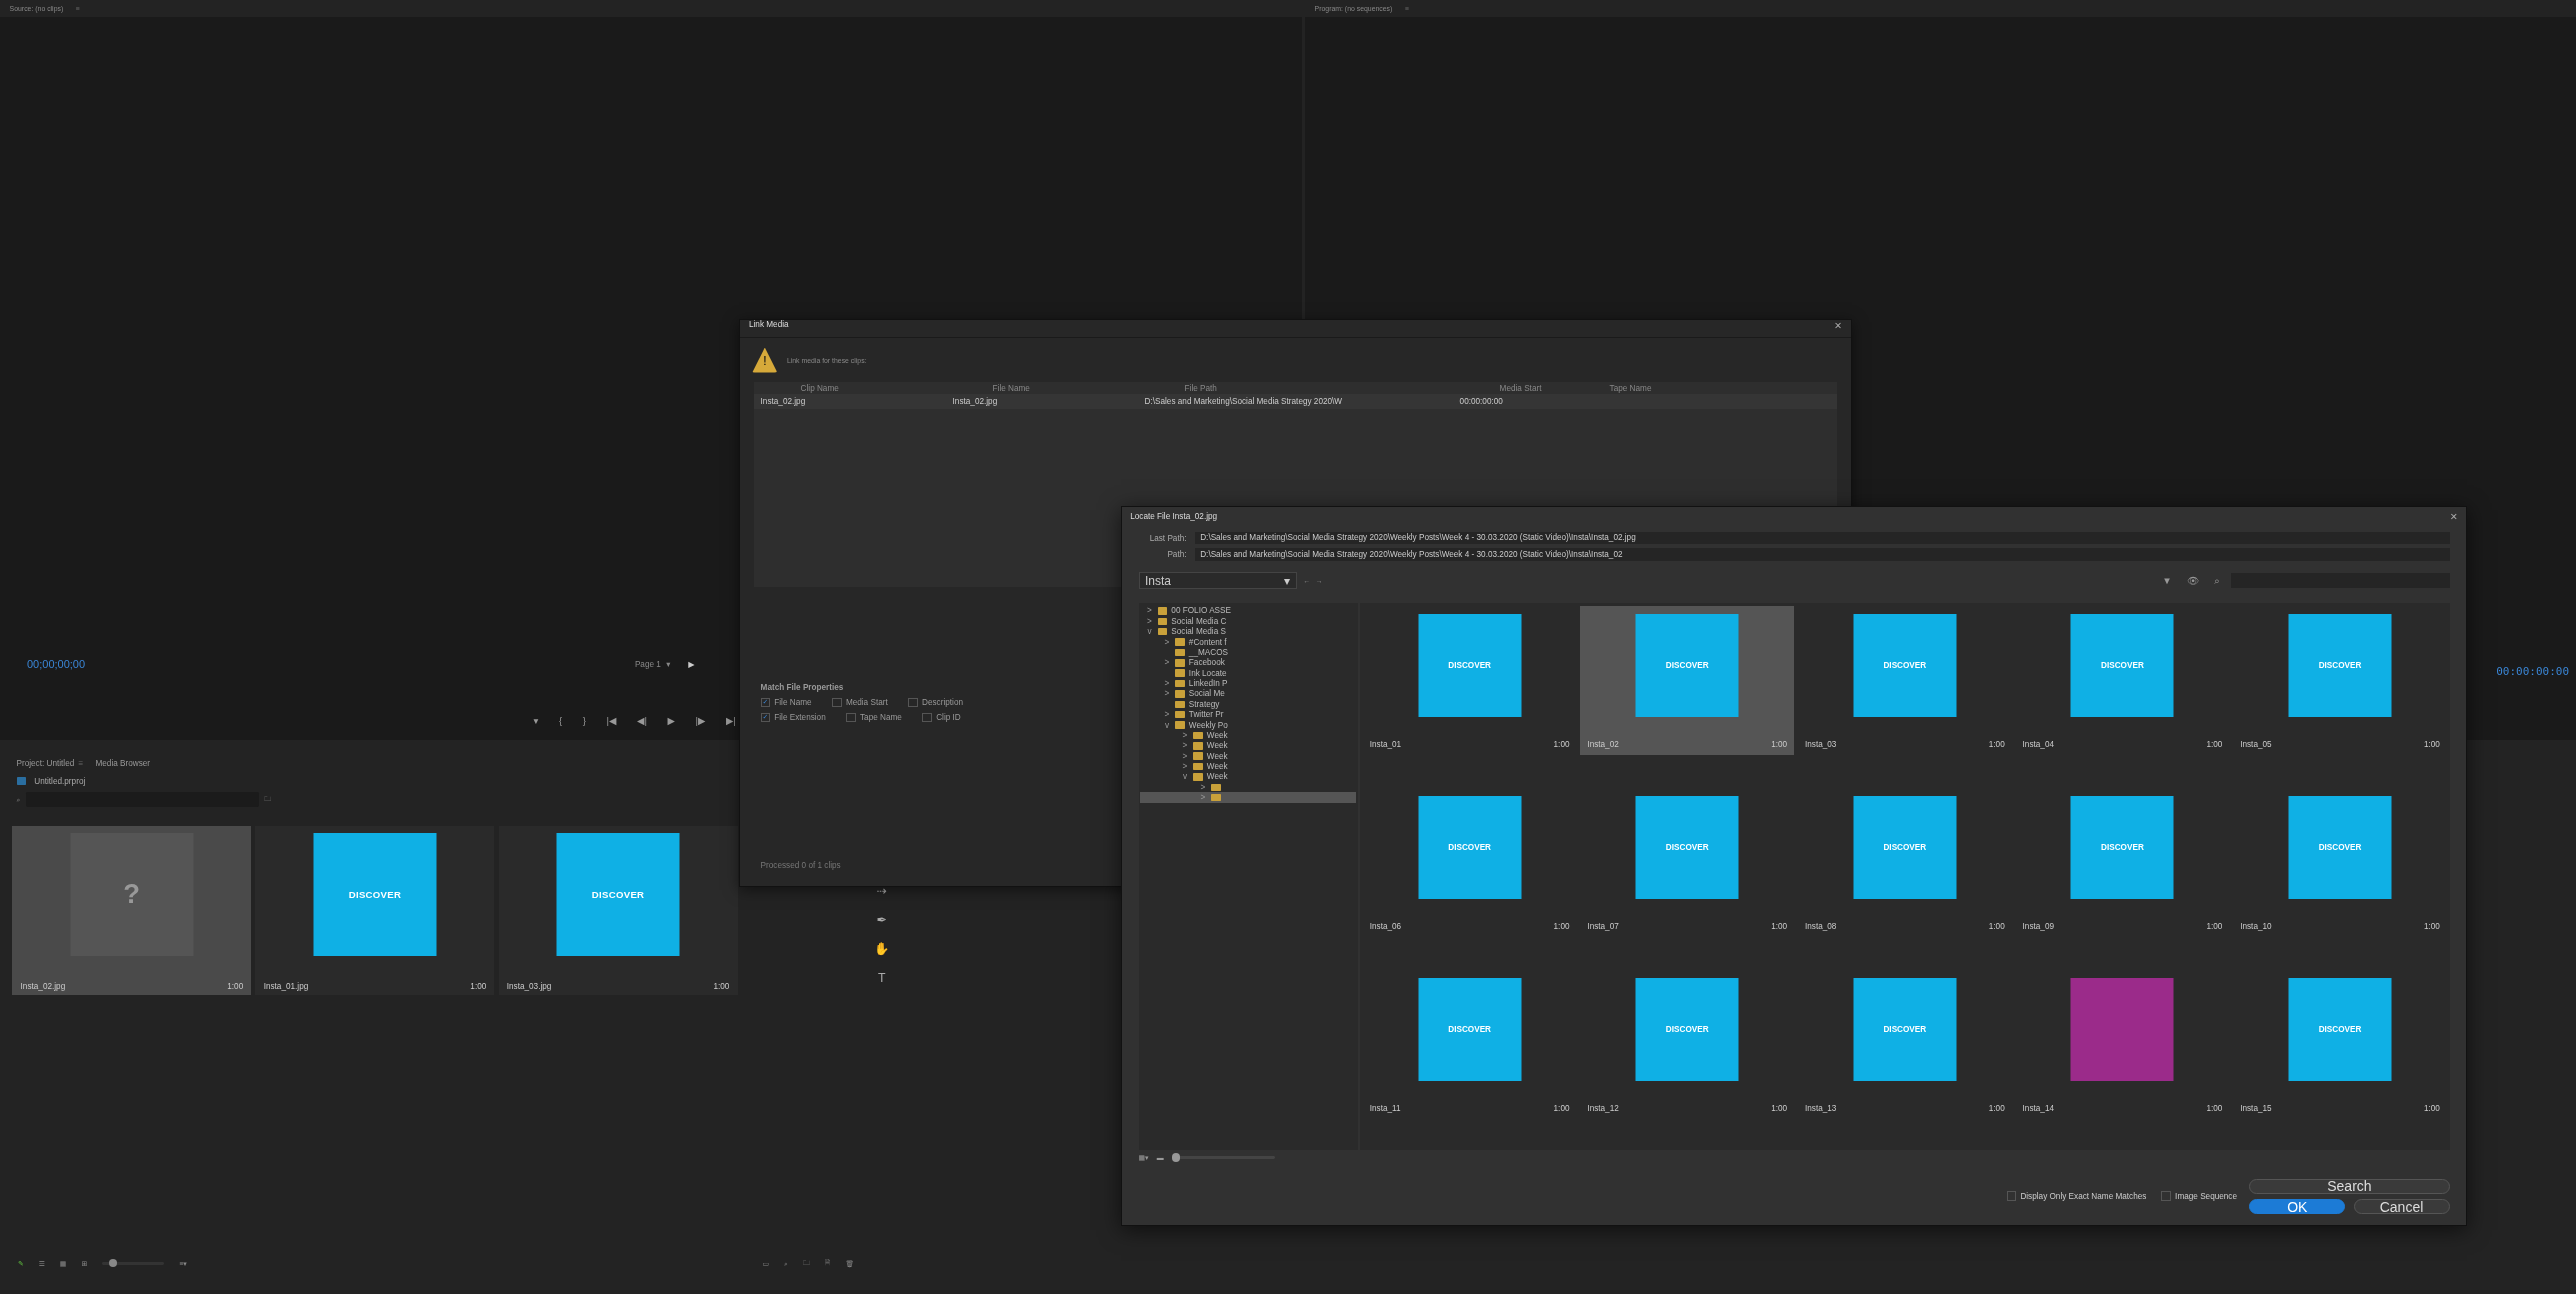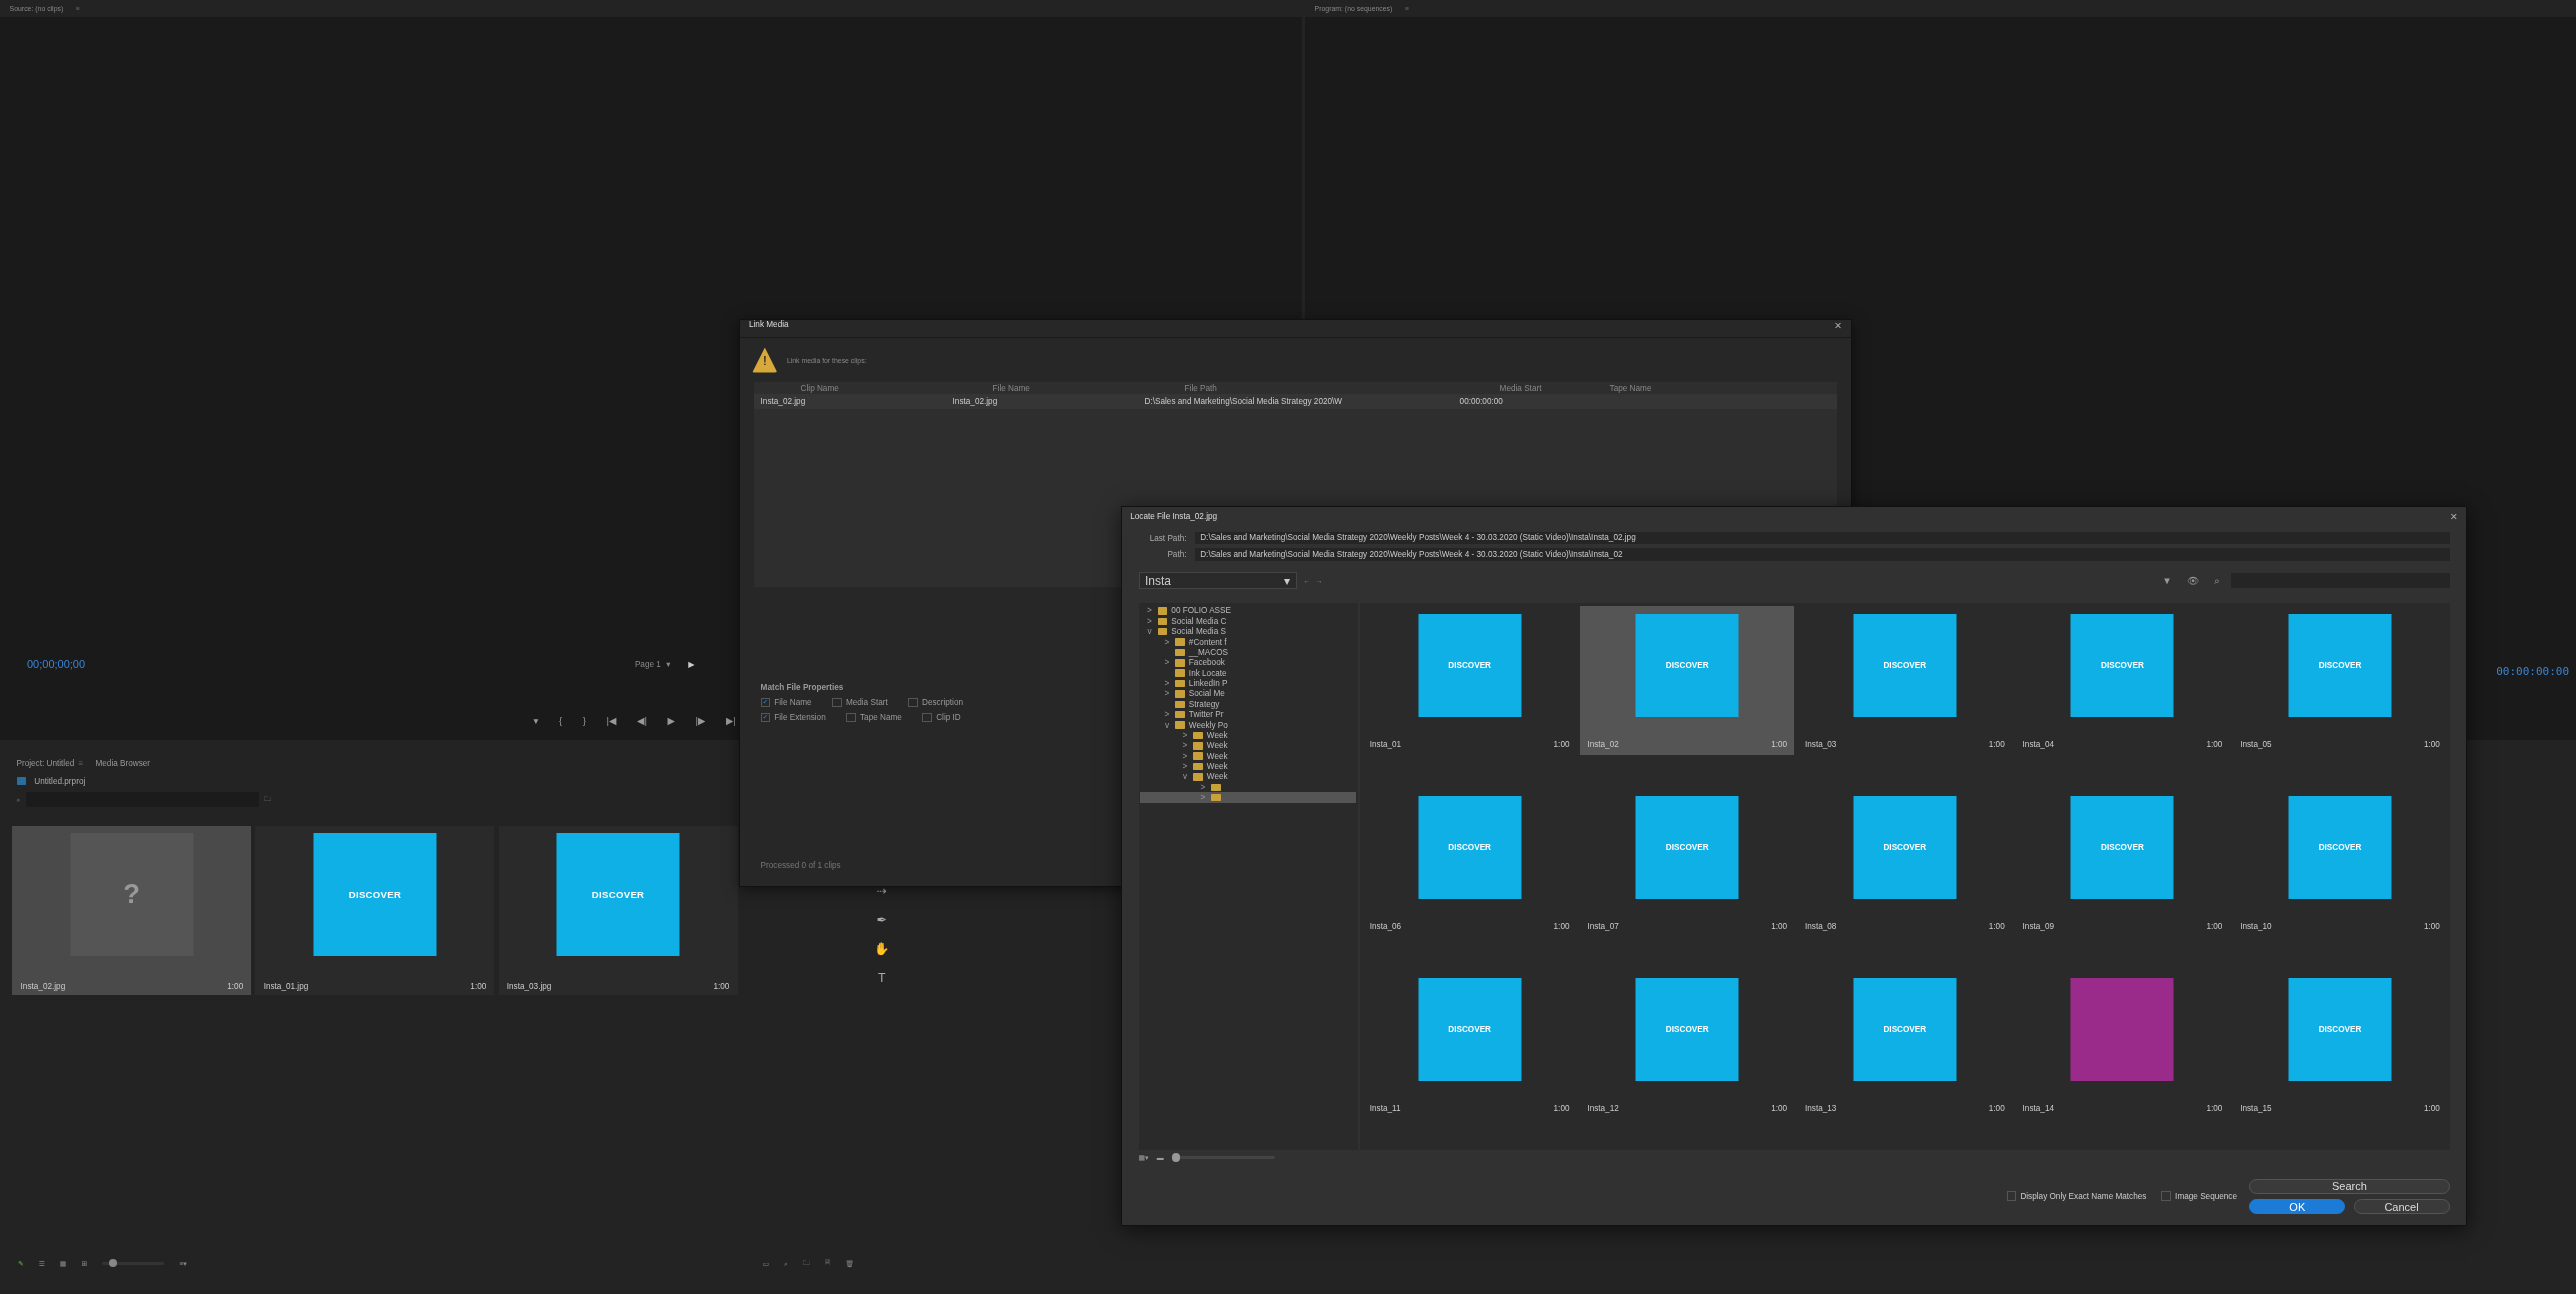--- a/index.html
+++ b/index.html
@@ -90,21 +90,21 @@
 .gcell { background:#2a2a2a; position:relative; height:149px; }
 .gcell.sel { background:#555; }
 .gcell .gpreview { position:absolute; top:8.2px; left:50%; transform:translateX(-50%); width:103px; height:103px; background:#0fb0e5; color:#fff; display:flex; align-items:center; justify-content:center; font-weight:bold; font-size:8.2px; }
 .gcell .gpreview.alt { background:#9b2b8a; }
 .gcell .grow { position:absolute; bottom:5.5px; left:6.9px; right:6.9px; display:flex; justify-content:space-between; color:#ccc; font-size:8.2px; }
 
 .view-bar { position:absolute; bottom:59px; left:16.5px; right:16.5px; height:16.5px; display:flex; align-items:center; gap:8.2px; color:#999; }
 
 .locate-footer { position:absolute; bottom:11px; left:16.5px; right:16.5px; display:flex; align-items:center; gap:12.3px; font-size:8.2px; }
 .loc-chks { margin-left:auto; display:flex; gap:15px; align-items:center; color:#ccc; }
-.btn { min-width:96px; height:15px; border-radius:7.5px; display:flex; align-items:center; justify-content:center; background:#3a3a3a; border:0.7px solid #555; color:#ddd; font-size:11px; cursor:pointer; }
+.btn { min-width:96px; height:15px; border-radius:7.5px; display:flex; align-items:center; justify-content:center; background:#3a3a3a; border:0.7px solid #555; color:#ddd; font-size:14px; cursor:pointer; }
 .btn.primary { background:#1c7bd6; border-color:#1c7bd6; color:#fff; }
 .btn-row { display:flex; gap:8.2px; }
 .timecode-right { position:absolute; right:6.9px; bottom:62px; color:#3a86d6; font-family:monospace; font-size:11px; }
 </style>
 </head>
 <body>
 
 <div class="source-panel">
   <div class="panel-tabbar">
     <span class="tab">Source: (no clips)</span>

